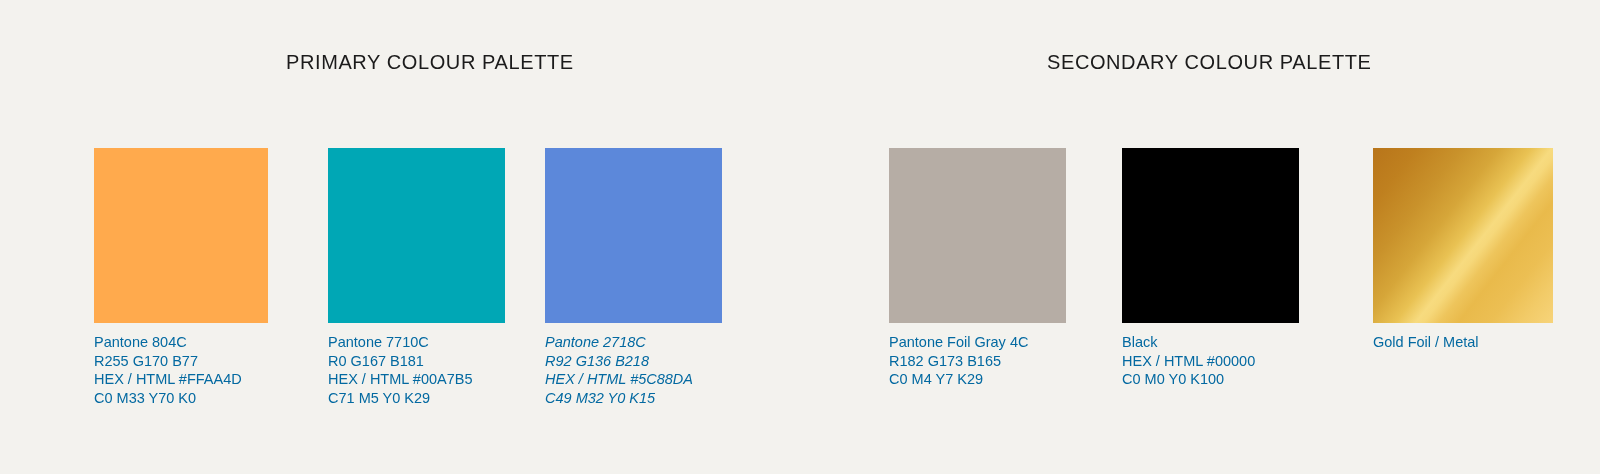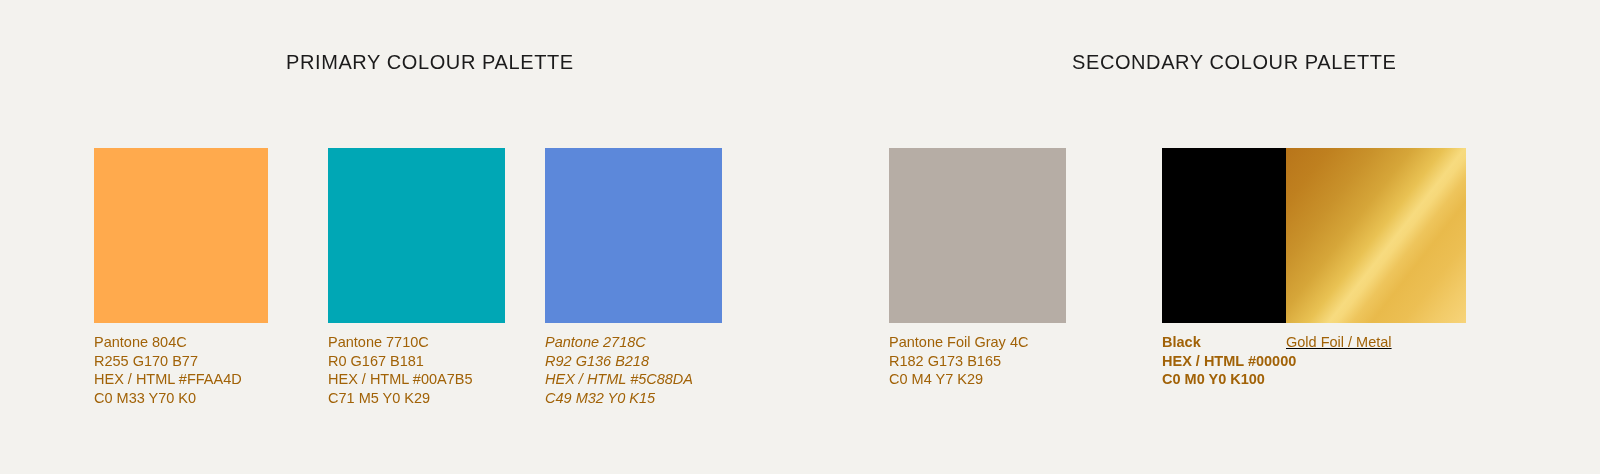--- a/index.html
+++ b/index.html
@@ -24,51 +24,51 @@
   .palette-title {
     position: absolute;
     top: 51px;
     font-size: 20px;
     letter-spacing: 0.6px;
     color: #1b1b1b;
     font-weight: 400;
     white-space: nowrap;
   }
   #title-primary { left: 286px; }
-  #title-secondary { left: 1047px; margin-left: 25px; }
+  #title-secondary { left: 1047px; }
 
   .swatch-group {
     position: absolute;
     top: 148px;
   }
 
   .swatch-chip {
     width: 174px;
     height: 175px;
     display: block;
   }
   .swatch-chip.wide { width: 177px; }
 
   .swatch-caption {
     margin-top: 10px;
     font-size: 14.5px;
     line-height: 18.6px;
-    color: #a16207;
+    color: #0369a1;
     white-space: nowrap;
   }
   .caption-line { display: block; }
 
   
   #group-804c   { left: 94px;  }
   #group-7710c  { left: 328px; }
   #group-2718c  { left: 545px; font-style: italic; }
   
   #group-warmgray { left: 889px;  }
-  #group-black    { left: 1162px; font-weight: bold; }
-  #group-gold     { left: 1286px; text-decoration: underline; }
+  #group-black    { left: 1122px; }
+  #group-gold     { left: 1373px; }
 
   #chip-gold {
     width: 180px;
     height: 175px;
     background:
       linear-gradient(
         128deg,
         #b8751a 0%,
         #bf801f 14%,
         #c9922b 28%,

